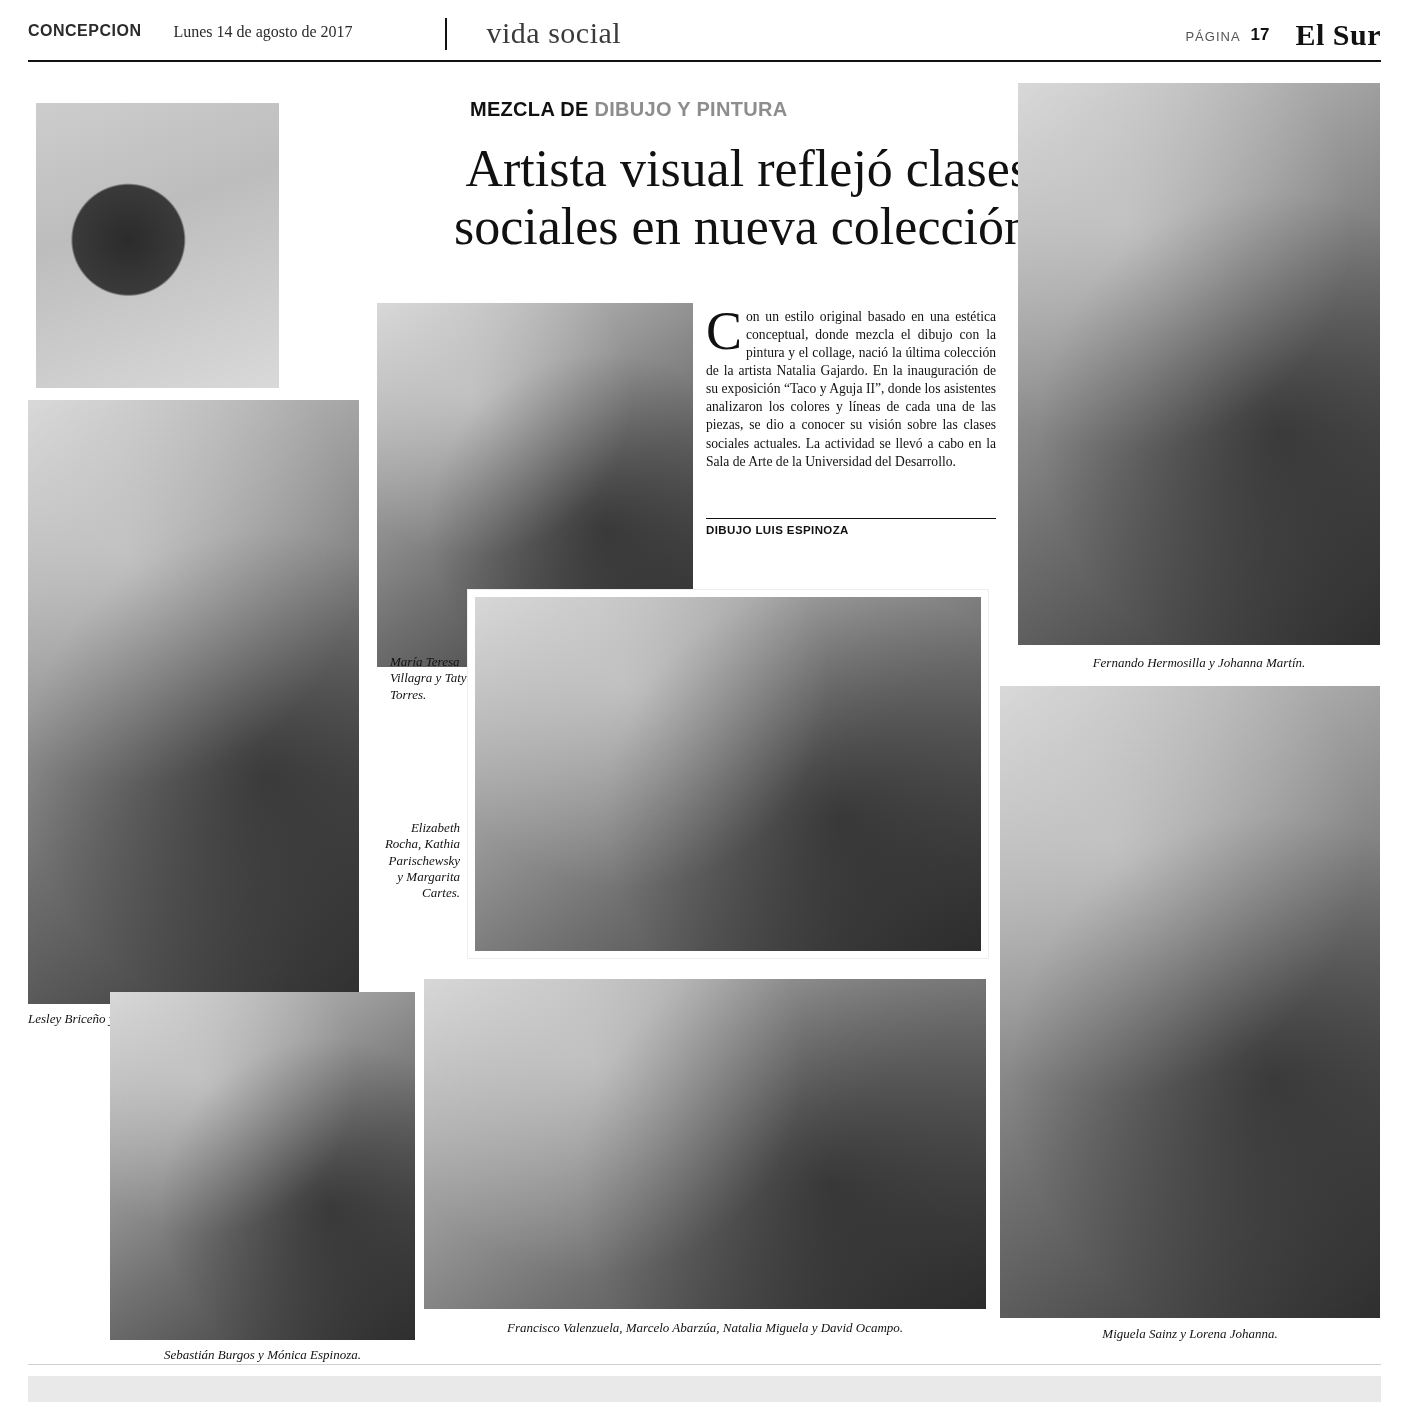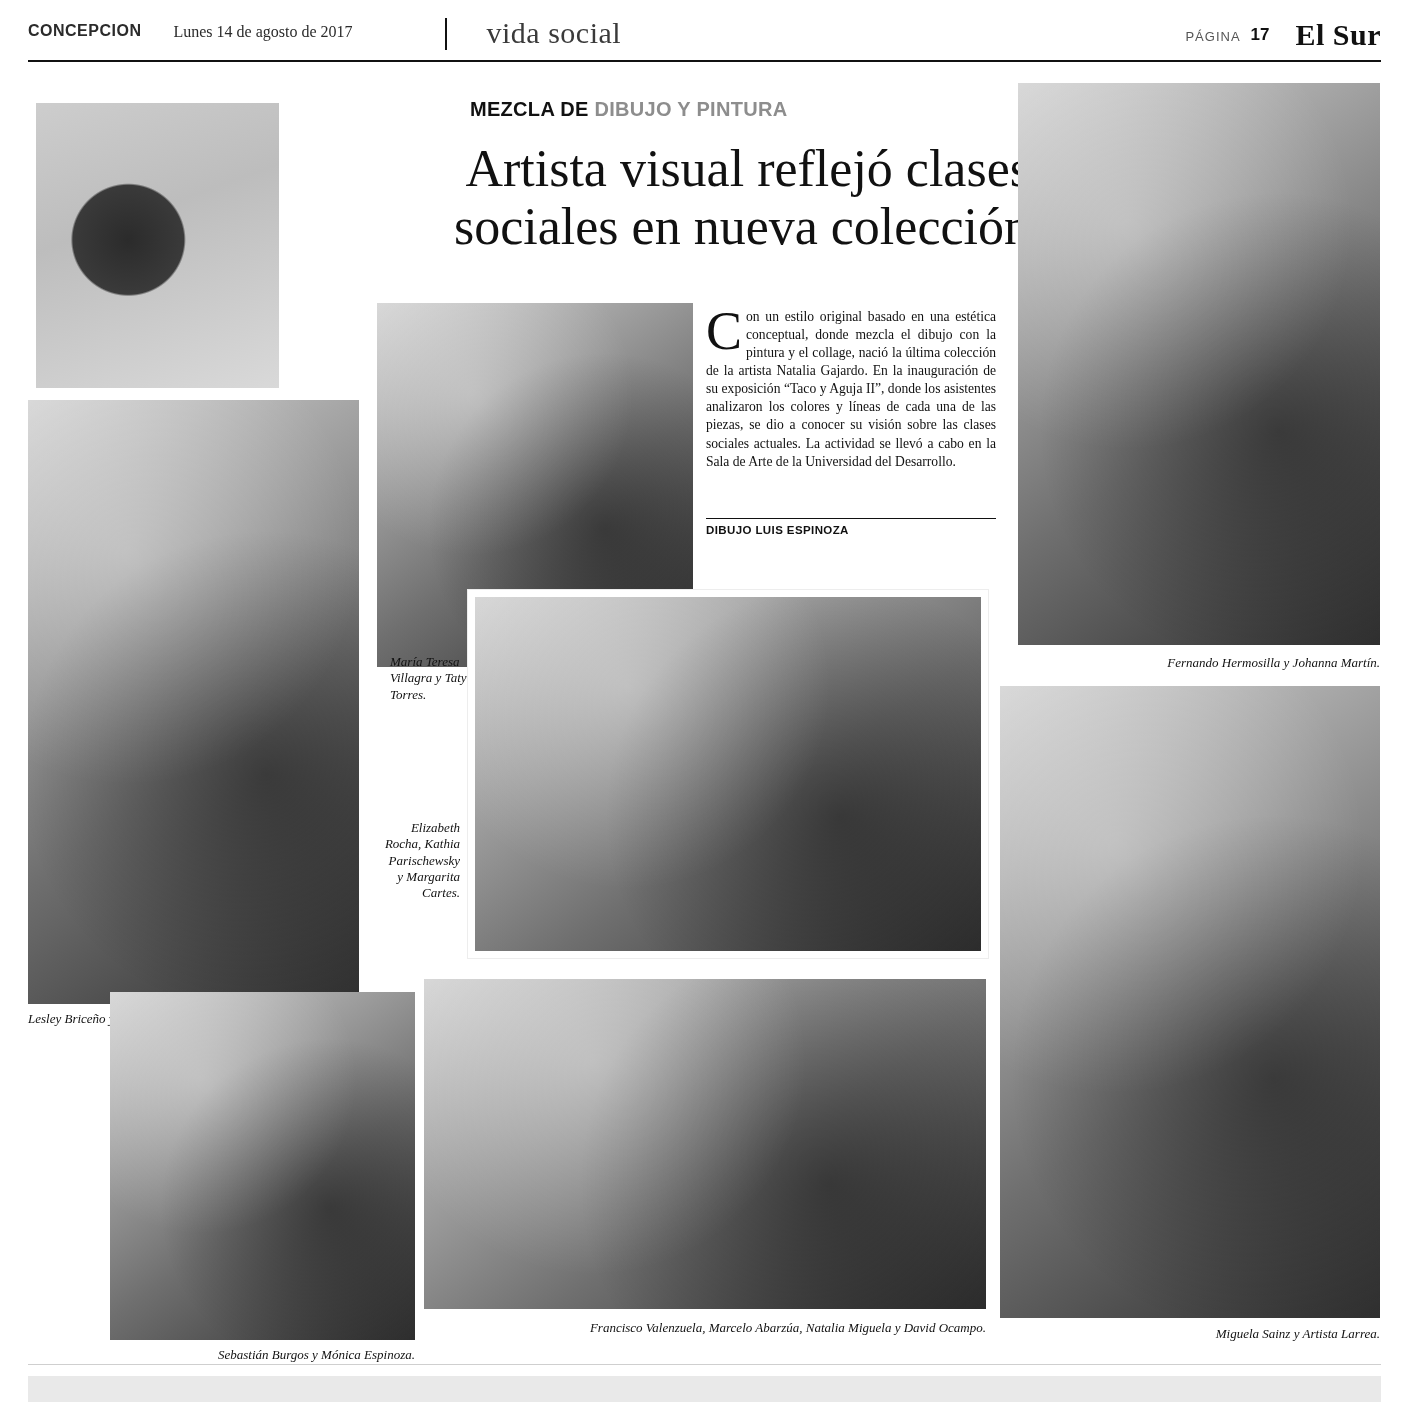--- a/index.html
+++ b/index.html
@@ -115,21 +115,21 @@
   }
   .photo.framed { border: 7px solid #ffffff; outline: 1px solid #ededed; }
 
   .caption {
     position: absolute;
     font-family: "Liberation Serif", serif;
     font-style: italic;
     font-size: 13px; line-height: 1.25;
     color: #111;
   }
-  .caption.center { text-align: right; }
+  .caption.center { text-align: center; }
   .caption.right  { text-align: right; }
 
   
   .footer-bar {
     position: absolute; left: 28px; top: 1376px;
     width: 1353px; height: 26px;
     background: #e9e9e9;
   }
   .hr-bottom {
     position: absolute; left: 28px; top: 1364px;
@@ -188,21 +188,21 @@
 <div class="caption center" style="left:1018px; top:655px; width:362px;">Fernando Hermosilla y Johanna Martín.</div>
 
 <div class="photo framed" style="left:468px; top:590px; width:520px; height:368px;">
   <div class="ph-inner"></div>
 </div>
 <div class="caption right" style="left:382px; top:820px; width:78px;">Elizabeth Rocha, Kathia Parischewsky y Margarita Cartes.</div>
 
 <div class="photo" style="left:1000px; top:686px; width:380px; height:632px;">
   <div class="ph-inner"></div>
 </div>
-<div class="caption center" style="left:1000px; top:1326px; width:380px;">Miguela Sainz y Artista Larrea.</div>
+<div class="caption center" style="left:1000px; top:1326px; width:380px;">Miguela Sainz y Lorena Johanna.</div>
 
 <div class="photo" style="left:110px; top:992px; width:305px; height:348px;">
   <div class="ph-inner"></div>
 </div>
 <div class="caption center" style="left:110px; top:1347px; width:305px;">Sebastián Burgos y Mónica Espinoza.</div>
 
 <div class="photo" style="left:424px; top:979px; width:562px; height:330px;">
   <div class="ph-inner"></div>
 </div>
 <div class="caption center" style="left:424px; top:1320px; width:562px;">Francisco Valenzuela, Marcelo Abarzúa, Natalia Miguela y David  Ocampo.</div>

